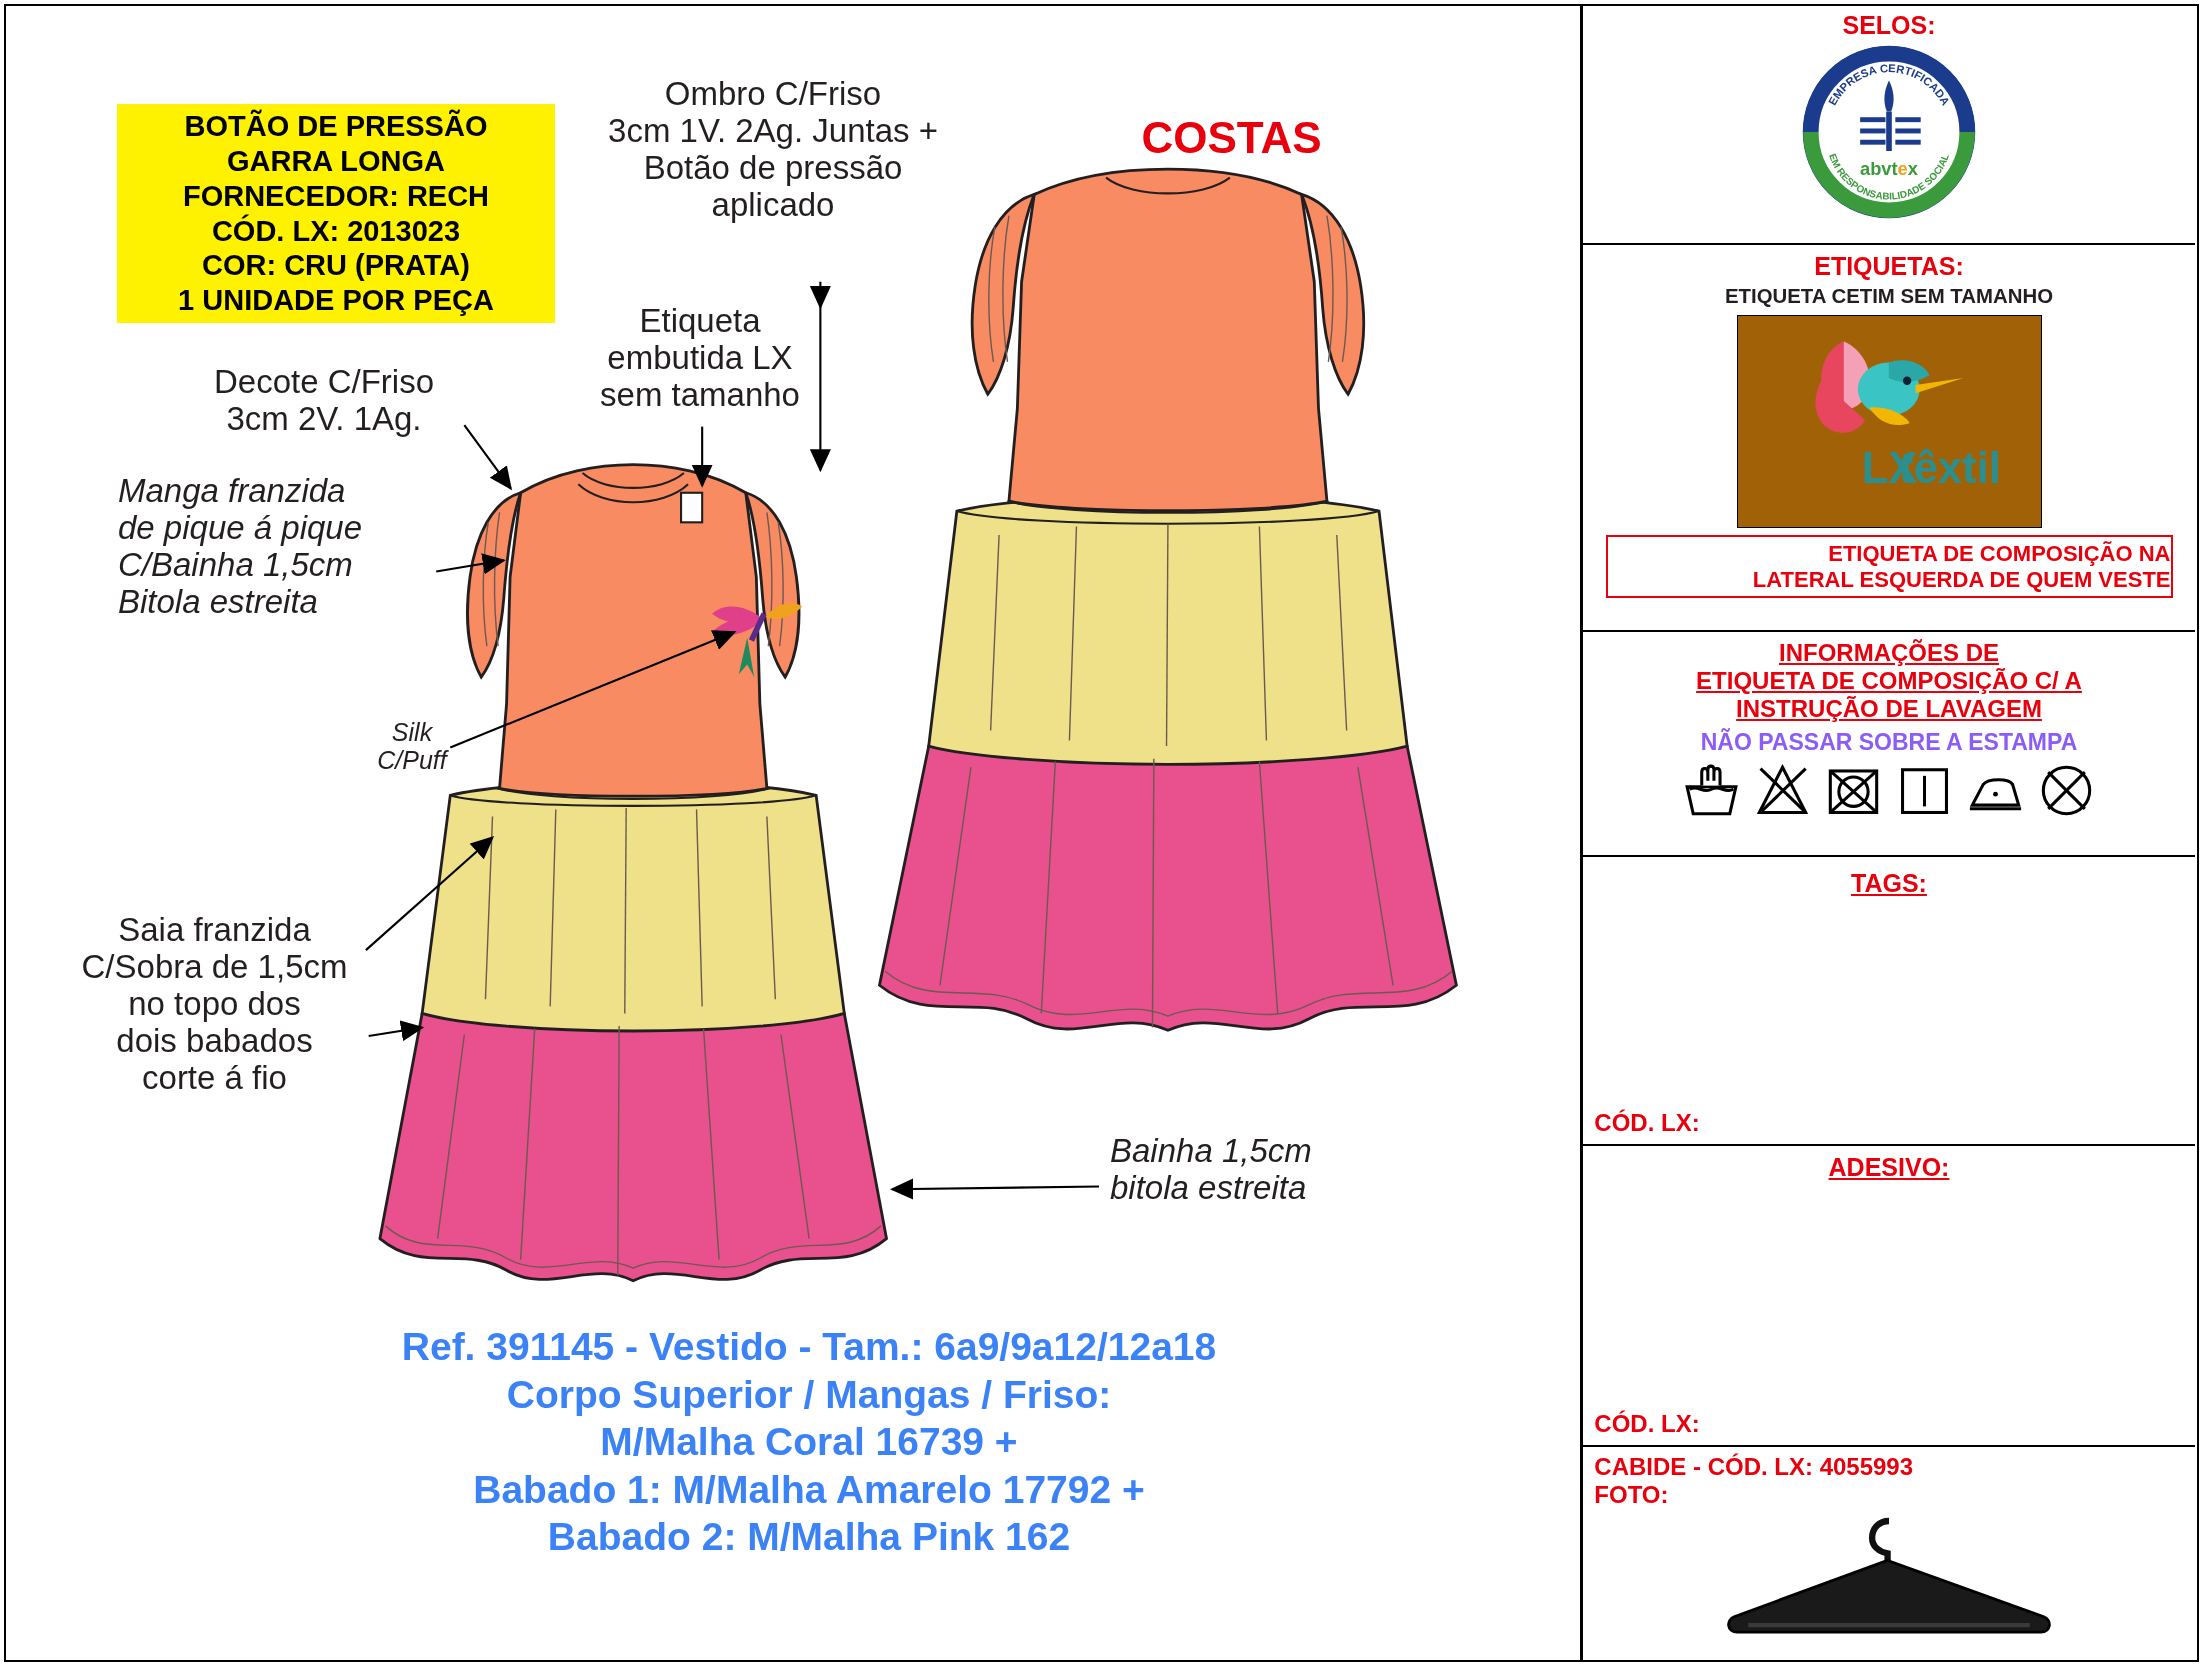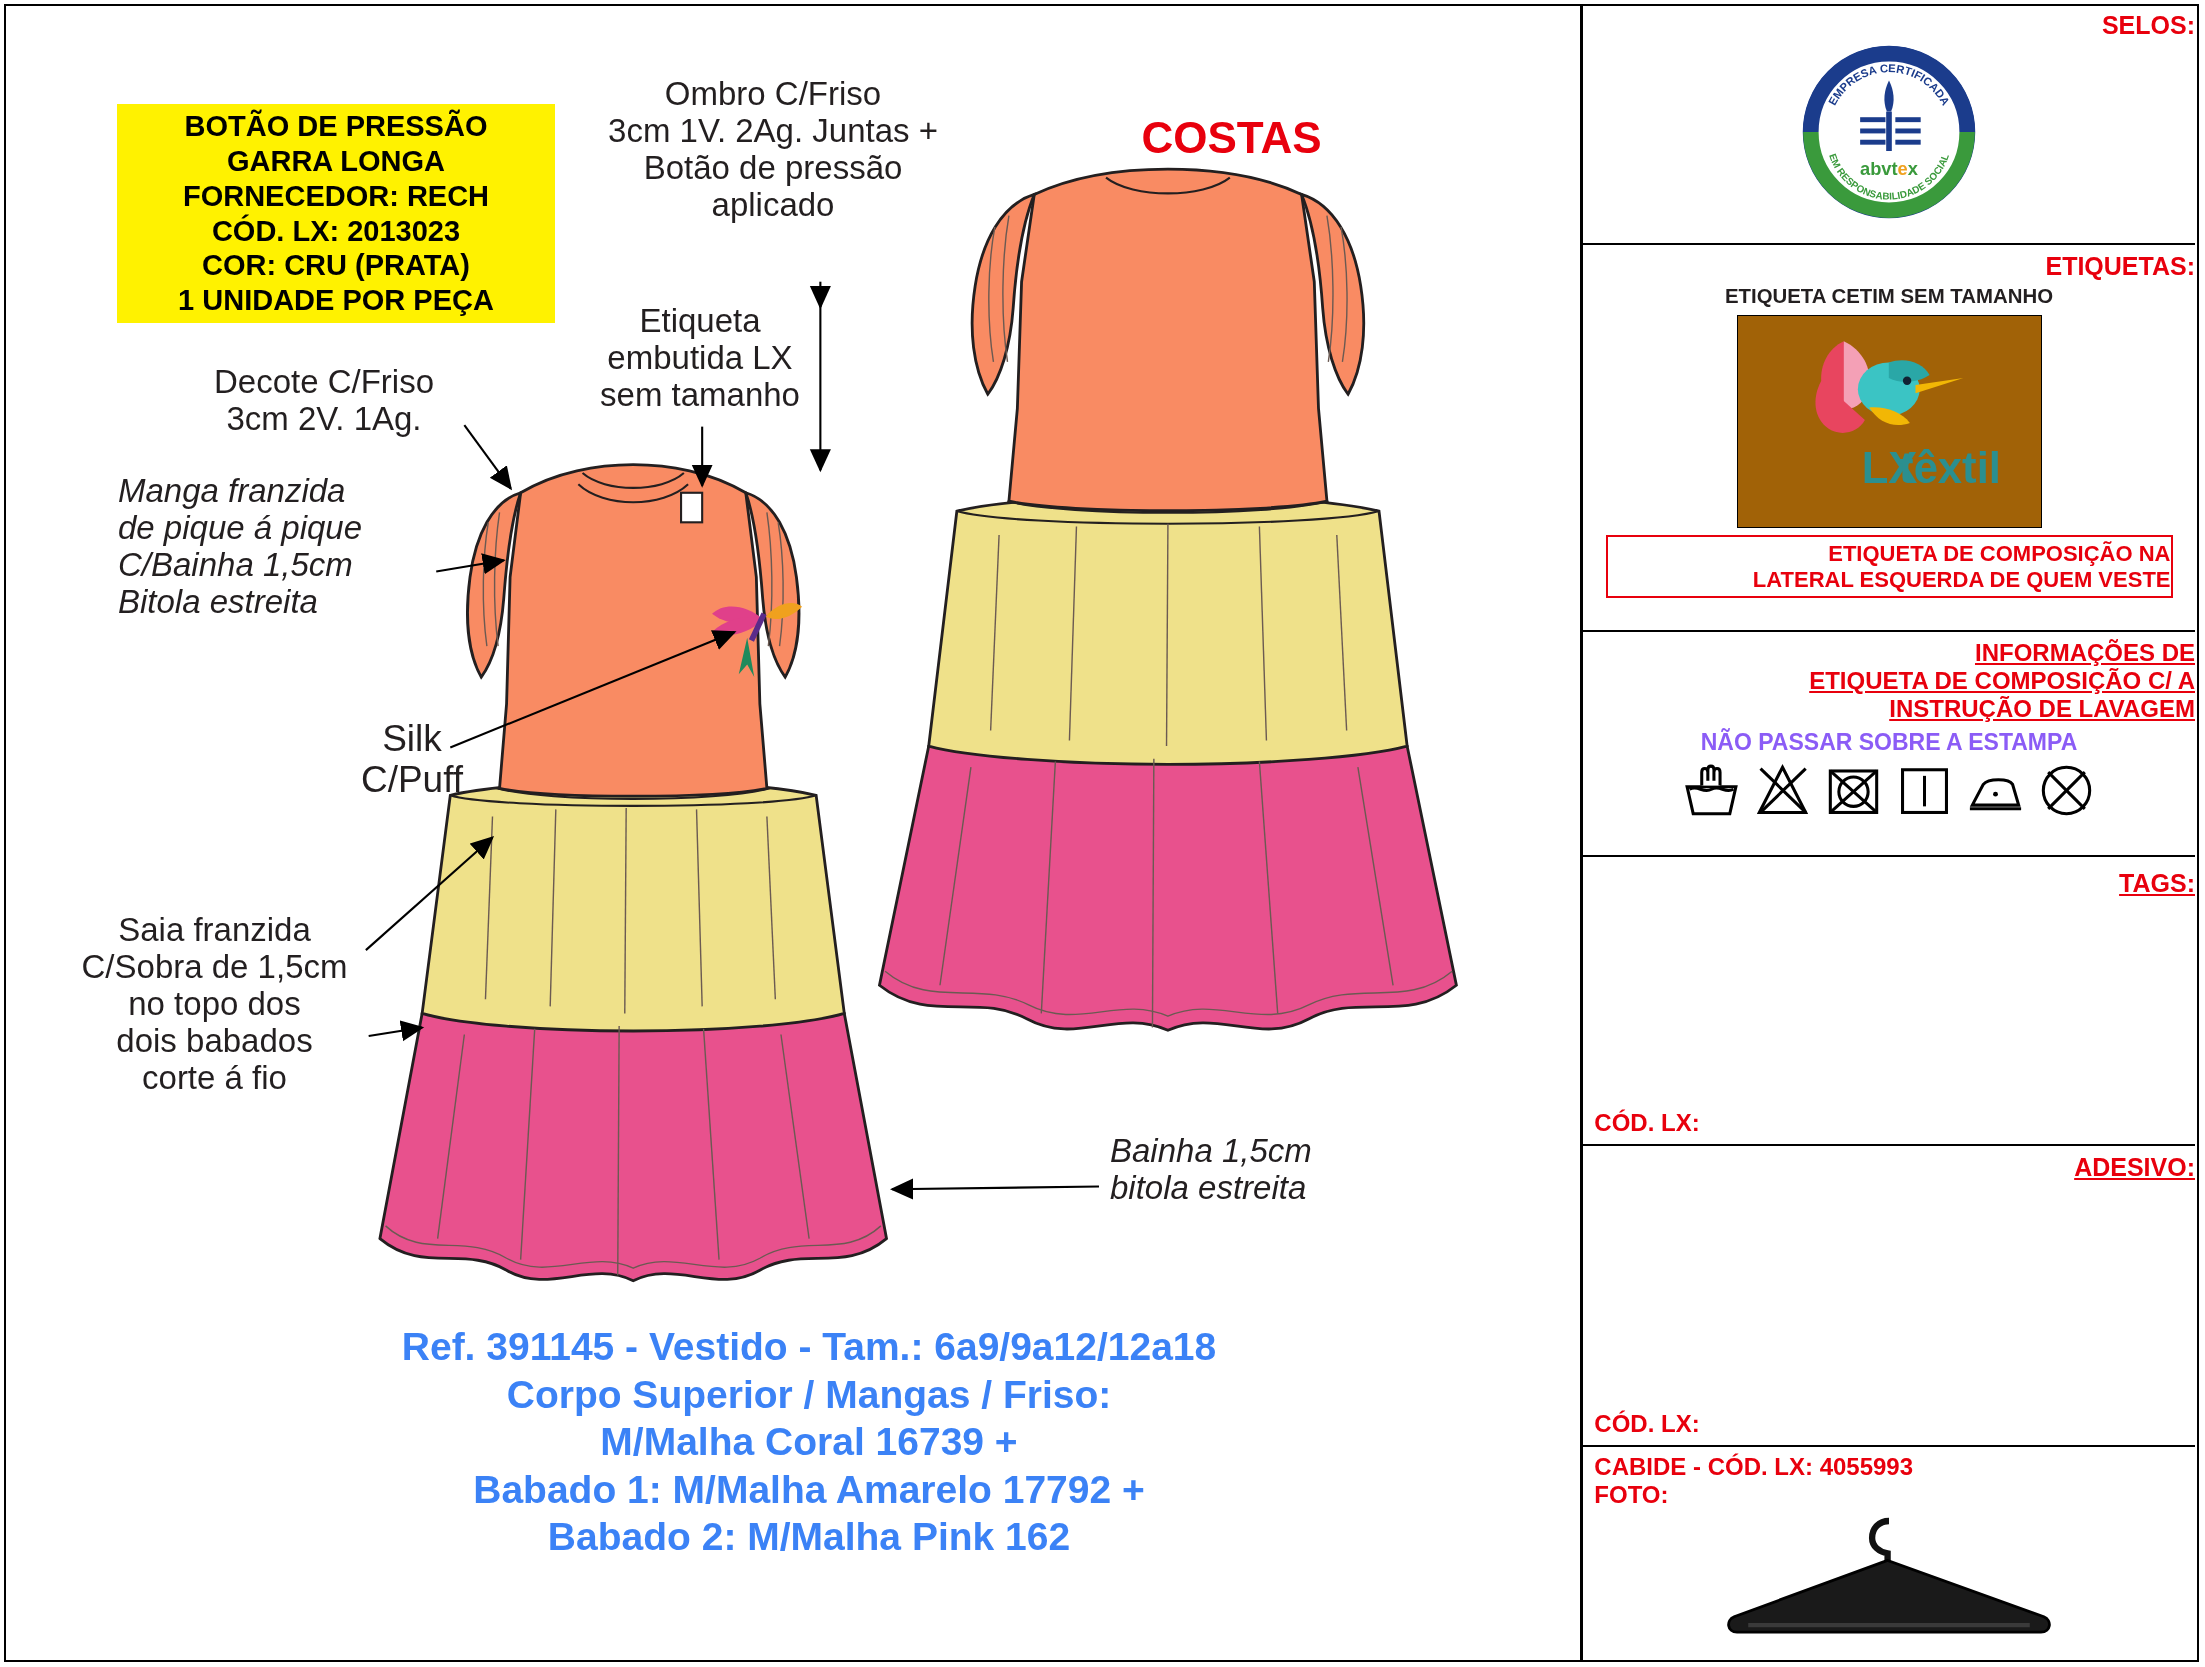--- a/index.html
+++ b/index.html
@@ -5,21 +5,21 @@
   html,body{margin:0;padding:0;background:#fff;}
   body{font-family:"Liberation Sans", sans-serif;}
   #page{position:relative;width:2205px;height:1668px;background:#fff;overflow:hidden;}
 
   
   .outer-frame{position:absolute;left:4.2px;top:4.2px;width:2195px;height:1658px;border:2.8px solid #000;box-sizing:border-box;}
   .vdivider{position:absolute;top:4.2px;left:1580px;width:2.8px;height:1658px;background:#000;}
 
   
   .rbox{position:absolute;left:1583px;box-sizing:border-box;border-bottom:2.8px solid #000;}
-  .rbox-title{color:#e8000d;font-weight:bold;text-align:right;}
+  .rbox-title{color:#e8000d;font-weight:bold;text-align:center;}
 
   
   .note{position:absolute;color:#231f20;font-weight:400;line-height:1.12;}
   .note-c{text-align:center;}
   .note-l{text-align:left;font-style:italic;}
 
   .yellowbox{position:absolute;background:#fff200;border:1.4px solid #fff200;padding:4.2px 7px;text-align:center;
              font-weight:bold;color:#000;line-height:1.2;}
 
   .costas-label{position:absolute;color:#e8000d;font-weight:bold;}
@@ -181,21 +181,21 @@
 sem tamanho</div>
 
   <div class="note note-c" style="left:176px;top:364px;width:296px;font-size:33px;white-space:pre-line;">Decote C/Friso
 3cm 2V. 1Ag.</div>
 
   <div class="note note-l" style="left:118px;top:473px;width:317px;font-size:33px;white-space:pre-line;">Manga franzida
 de pique á pique
 C/Bainha 1,5cm
 Bitola estreita</div>
 
-  <div class="note note-c" style="left:338px;top:718px;width:148px;font-size:37px;white-space:pre-line;">Silk
+  <div class="note note-c" style="left:338px;top:718px;width:148px;font-size:25px;white-space:pre-line;font-style:italic;">Silk
 C/Puff</div>
 
   <div class="note note-c" style="left:63px;top:912px;width:303px;font-size:33px;white-space:pre-line;">Saia franzida
 C/Sobra de 1,5cm
 no topo dos
 dois babados
 corte á fio</div>
 
   <div class="note note-l" style="left:1110px;top:1133px;width:281px;font-size:33px;white-space:pre-line;">Bainha 1,5cm
 bitola estreita</div>

